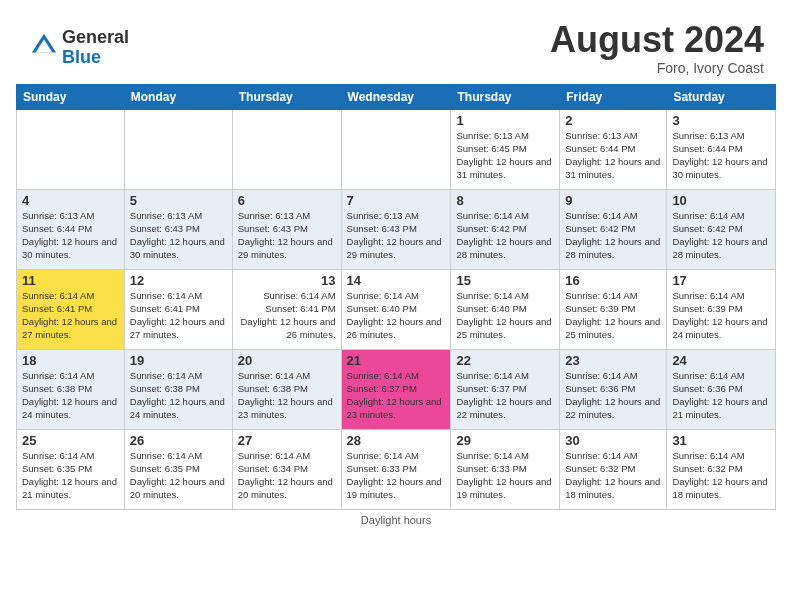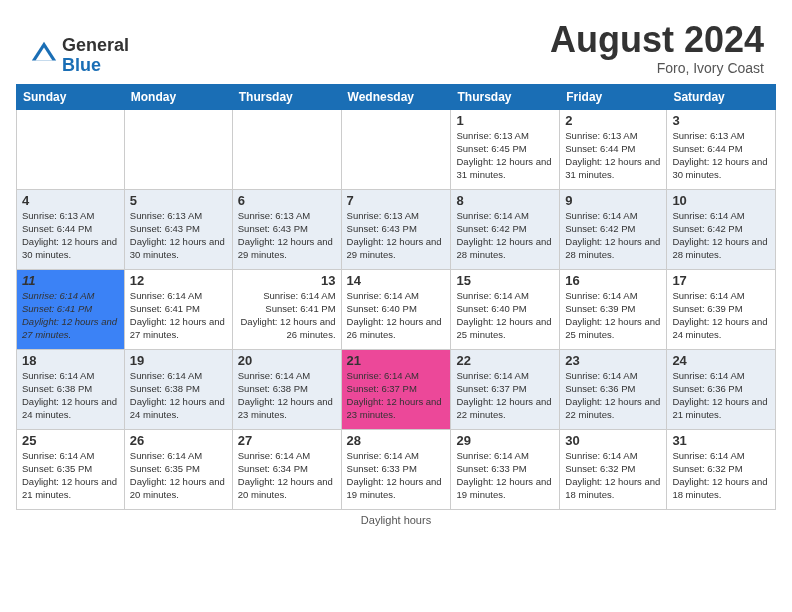--- a/index.html
+++ b/index.html
@@ -1,18 +1,18 @@
 <!DOCTYPE html>
 <html><head>
   <meta charset="utf-8">
   <style>
     * { box-sizing: border-box; margin: 0; padding: 0; }
     body { font-family: Arial, sans-serif; background: #fff; width: 792px; height: 612px; overflow: hidden; }
     
-    .header { display: flex; justify-content: space-between; align-items: flex-end; padding: 12px 20px 8px 20px; }
+    .header { display: flex; justify-content: space-between; align-items: center; padding: 12px 20px 8px 20px; }
     
     .logo { display: flex; align-items: center; }
     .logo-text { font-size: 18px; font-weight: bold; line-height: 1.1; }
     .logo-general { color: #333; }
     .logo-blue { color: #1a6eb5; }
     .logo-icon { width: 28px; height: 28px; margin-left: 2px; }
     
     .title-block { text-align: right; }
     .month-title { font-size: 36px; font-weight: bold; color: #333; line-height: 1.1; }
     .location { font-size: 14px; color: #555; }
@@ -133,21 +133,21 @@
 Daylight: 12 hours and 28 minutes.</div>
           </td>
           <td style="background: rgb(232, 238, 245);">
             <span class="day-number">10</span>
             <div class="day-info" style="white-space: pre-line;">Sunrise: 6:14 AM
 Sunset: 6:42 PM
 Daylight: 12 hours and 28 minutes.</div>
           </td>
         </tr>
         <tr>
-          <td style="background: #3b82f6; font-style: italic;">
+          <td style="background: #fde047;">
             <span class="day-number">11</span>
             <div class="day-info" style="white-space: pre-line;">Sunrise: 6:14 AM
 Sunset: 6:41 PM
 Daylight: 12 hours and 27 minutes.</div>
           </td>
           <td style="background: rgb(255, 255, 255);">
             <span class="day-number">12</span>
             <div class="day-info" style="white-space: pre-line;">Sunrise: 6:14 AM
 Sunset: 6:41 PM
 Daylight: 12 hours and 27 minutes.</div>

